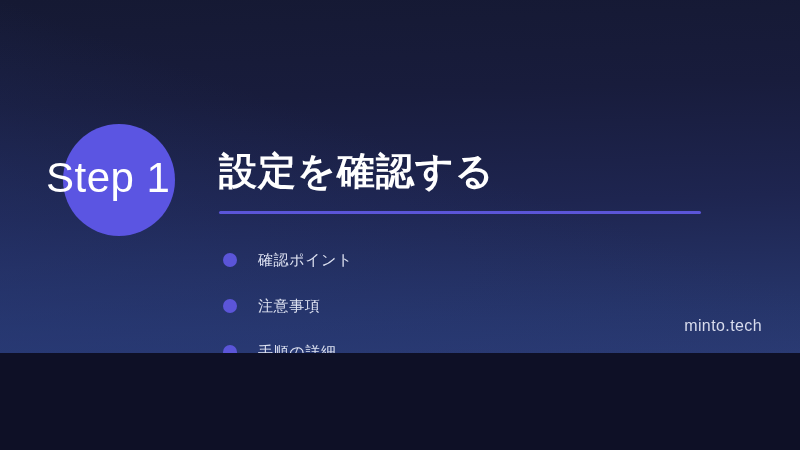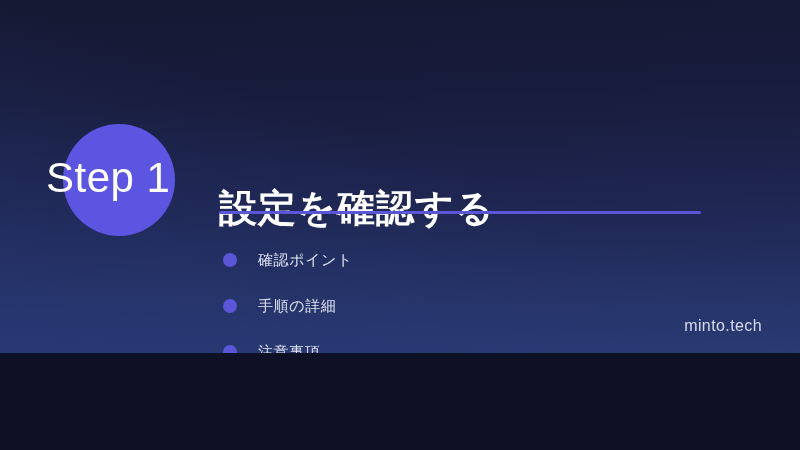--- a/index.html
+++ b/index.html
@@ -59,21 +59,20 @@
   .title {
     position: absolute;
     left: 219px;
     top: 146px;
     font-size: 38px;
     font-weight: 700;
     color: #ffffff;
     letter-spacing: 1px;
     white-space: nowrap;
     z-index: 2;
-    margin-top: 37px;
   }
 
   .divider {
     position: absolute;
     left: 219px;
     top: 211px;
     width: 482px;
     height: 3px;
     background: #5b55d8;
     border-radius: 2px;
@@ -137,23 +136,23 @@
 
   <div class="divider"></div>
 
   <ul class="bullets">
     <li class="bullet-item">
       <span class="bullet-dot"></span>
       <span class="bullet-text">確認ポイント</span>
     </li>
     <li class="bullet-item">
       <span class="bullet-dot"></span>
-      <span class="bullet-text">手順の詳細</span>
+      <span class="bullet-text">注意事項</span>
     </li>
     <li class="bullet-item">
       <span class="bullet-dot"></span>
-      <span class="bullet-text">注意事項</span>
+      <span class="bullet-text">手順の詳細</span>
     </li>
   </ul>
 
   <div class="footer">minto.tech</div>
 
 </div>
 
 </body></html>

